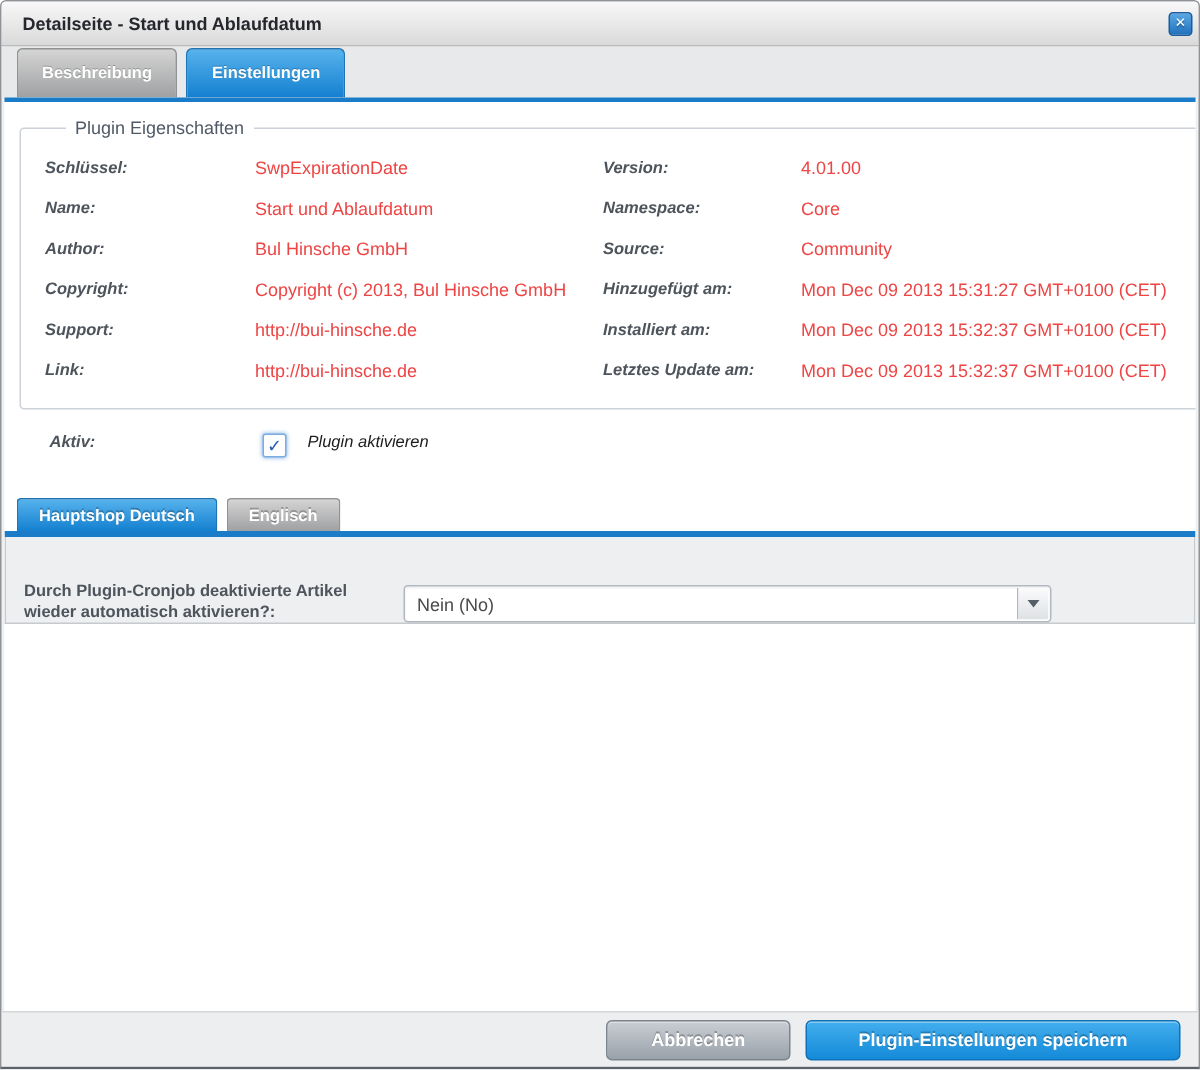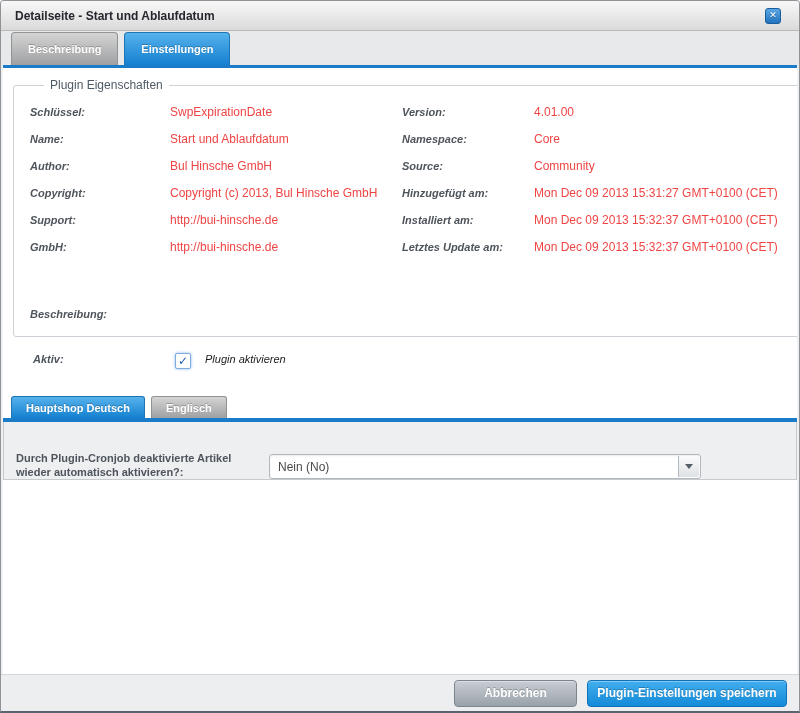--- a/index.html
+++ b/index.html
@@ -15,21 +15,21 @@
     background:#eef0f1;
     overflow:hidden;
   }
 
   
   .titlebar{
     height:30px; flex:0 0 30px;
     background:linear-gradient(#f8f8f8,#dadada);
     border-bottom:1px solid #b9b9b9;
     display:flex; align-items:center; justify-content:space-between;
-    padding:0 18px 0 14px;
+    padding:0 4px 0 14px;
   }
   .titlebar .title{ font-size:12px; font-weight:bold; color:#25272c; }
   .close-btn{
     width:16px; height:16px; border-radius:3px;
     background:linear-gradient(#5aa7e4,#2172bd);
     border:1px solid #1a5d9e;
     color:#fff; font-size:9px; font-weight:bold;
     display:flex; align-items:center; justify-content:center;
     cursor:pointer; line-height:1;
     text-shadow:0 1px 1px rgba(0,0,0,.3);
@@ -171,21 +171,21 @@
     display:flex; align-items:center; justify-content:center;
     cursor:pointer;
     box-shadow:inset 0 1px 0 rgba(255,255,255,.35);
   }
   .btn-cancel{
     width:123px;
     background:linear-gradient(#c9ced4,#99a1a9);
     border:1px solid #7c848c;
   }
   .btn-save{
-    width:200px;
+    width:250px;
     background:linear-gradient(#42aeee,#148ad8);
     border:1px solid #0f72b8;
   }
 </style>
 </head>
 <body>
 
 <div class="window">
 
   <div class="titlebar">
@@ -219,26 +219,22 @@
           </div>
           <div class="prow">
             <span class="plabel">Copyright:</span>
             <span class="pvalue">Copyright (c) 2013, Bul Hinsche GmbH</span>
           </div>
           <div class="prow">
             <span class="plabel">Support:</span>
             <span class="pvalue">http://bui-hinsche.de</span>
           </div>
           <div class="prow">
-            <span class="plabel">GmbH:</span>
+            <span class="plabel">Link:</span>
             <span class="pvalue">http://bui-hinsche.de</span>
-          </div>
-          <div class="prow row-beschreibung">
-            <span class="plabel">Beschreibung:</span>
-            <span class="pvalue"></span>
           </div>
         </div>
         <div class="col-right">
           <div class="prow">
             <span class="plabel">Version:</span>
             <span class="pvalue">4.01.00</span>
           </div>
           <div class="prow">
             <span class="plabel">Namespace:</span>
             <span class="pvalue">Core</span>

